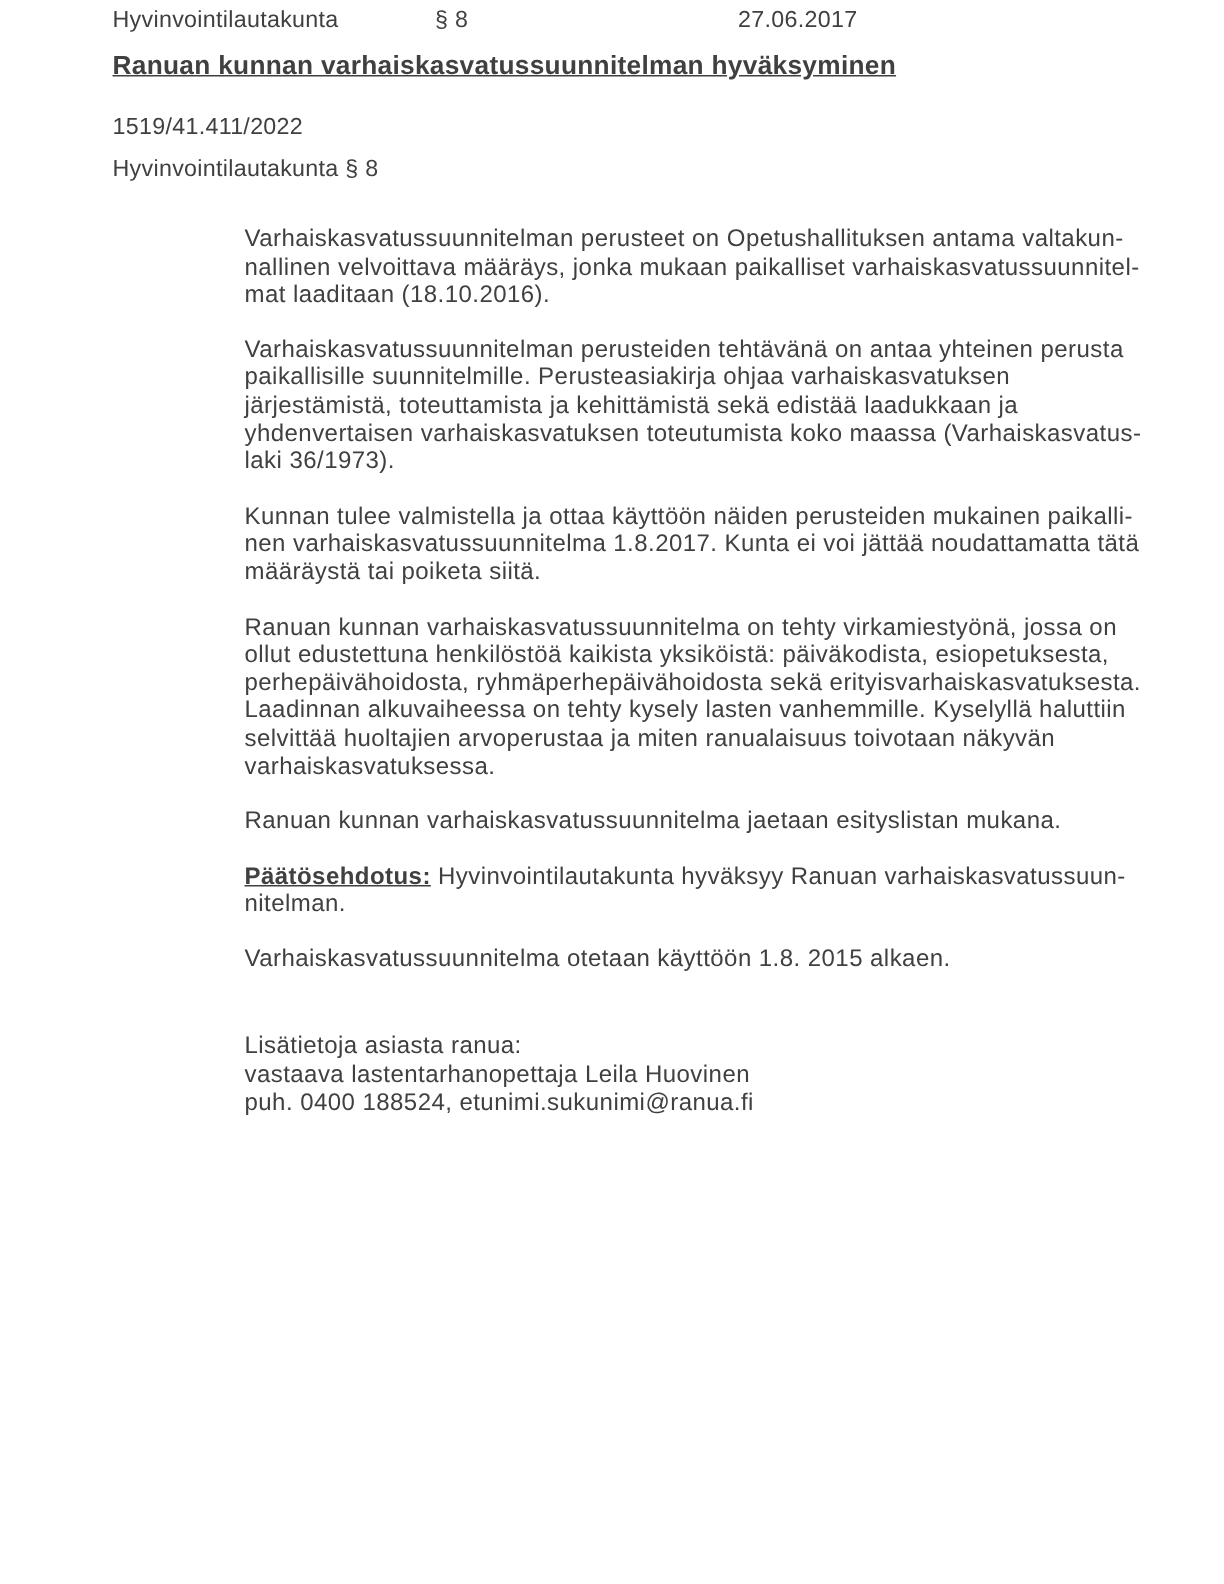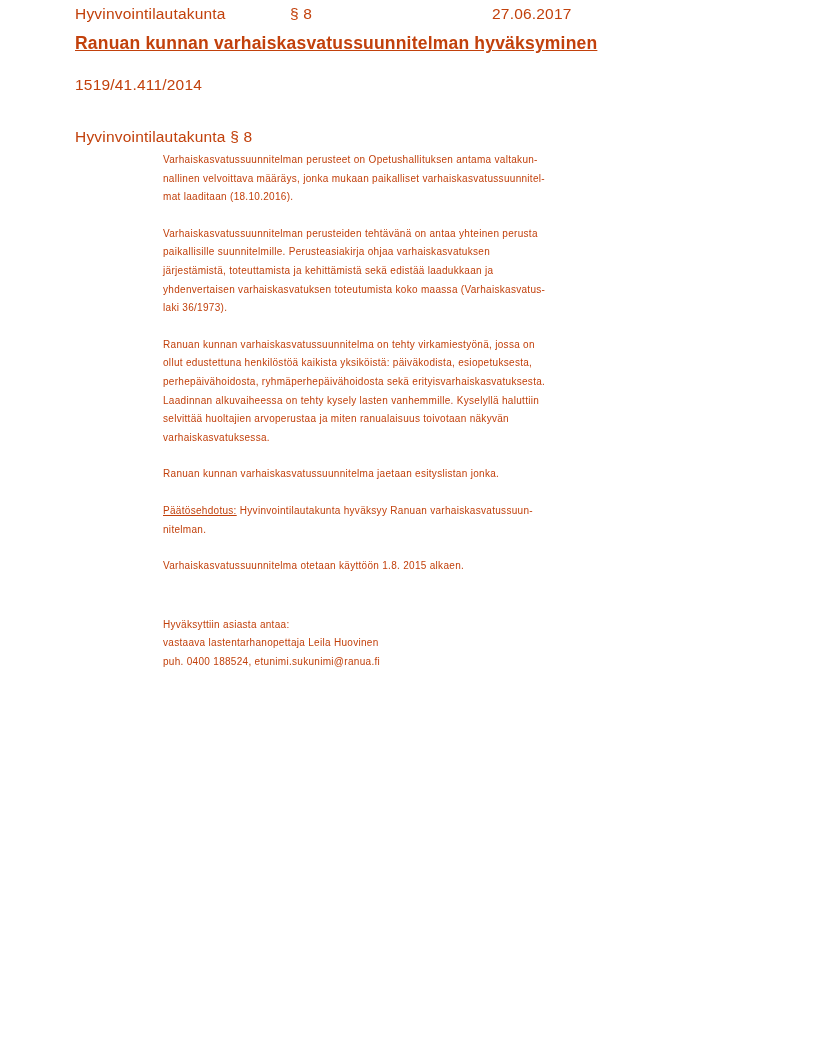--- a/index.html
+++ b/index.html
@@ -2,21 +2,21 @@
 <html lang="fi"><head>
 <meta charset="utf-8">
 <style>
   html, body { margin: 0; padding: 0; background: #ffffff; }
   .page {
     position: relative;
     width: 816px;
     height: 1056px;
     background: #ffffff;
     font-family: "Liberation Sans", sans-serif;
-    color: #c2410c;
+    color: #404040;
     overflow: hidden;
     letter-spacing: 0.2px;
   }
   .hdr-item {
     position: absolute;
     top: 5px;
     font-size: 15.5px;
     line-height: 18px;
     white-space: nowrap;
   }
@@ -35,91 +35,94 @@
   }
   .case-number {
     position: absolute;
     left: 75px;
     top: 76px;
     font-size: 15.5px;
   }
   .subheading {
     position: absolute;
     left: 75px;
-    top: 128px;
+    top: 104px;
     font-size: 15.5px;
   }
   .doc-body {
     position: absolute;
     left: 163px;
     top: 151px;
     width: 610px;
-    font-size: 10px;
+    font-size: 16px;
     line-height: 18.6px;
     letter-spacing: 0.3px;
   }
   .para {
     margin: 0 0 18px 0;
     white-space: pre-line;
   }
   .lead {
-    font-weight: normal;
+    font-weight: bold;
     text-decoration: underline;
   }
   .contact-block {
     margin-top: 40px;
   }
   .contact-line {
     white-space: pre-line;
   }
 </style>
 </head>
 <body>
 
 <div class="page">
 
   <span class="hdr-item hdr-committee">Hyvinvointilautakunta</span>
   <span class="hdr-item hdr-section">§ 8</span>
   <span class="hdr-item hdr-date">27.06.2017</span>
 
   <div class="doc-title">Ranuan kunnan varhaiskasvatussuunnitelman hyväksyminen</div>
 
-  <div class="case-number">1519/41.411/2014</div>
+  <div class="case-number">1519/41.411/2022</div>
 
   <div class="subheading">Hyvinvointilautakunta § 8</div>
 
   <div class="doc-body">
 
     <p class="para">Varhaiskasvatussuunnitelman perusteet on Opetushallituksen antama valtakun-
 nallinen velvoittava määräys, jonka mukaan paikalliset varhaiskasvatussuunnitel-
 mat laaditaan (18.10.2016).</p>
 
     <p class="para">Varhaiskasvatussuunnitelman perusteiden tehtävänä on antaa yhteinen perusta
 paikallisille suunnitelmille. Perusteasiakirja ohjaa varhaiskasvatuksen
 järjestämistä, toteuttamista ja kehittämistä sekä edistää laadukkaan ja
 yhdenvertaisen varhaiskasvatuksen toteutumista koko maassa (Varhaiskasvatus-
 laki 36/1973).</p>
 
+    <p class="para">Kunnan tulee valmistella ja ottaa käyttöön näiden perusteiden mukainen paikalli-
+nen varhaiskasvatussuunnitelma 1.8.2017. Kunta ei voi jättää noudattamatta tätä
+määräystä tai poiketa siitä.</p>
 
     <p class="para">Ranuan kunnan varhaiskasvatussuunnitelma on tehty virkamiestyönä, jossa on
 ollut edustettuna henkilöstöä kaikista yksiköistä: päiväkodista, esiopetuksesta,
 perhepäivähoidosta, ryhmäperhepäivähoidosta sekä erityisvarhaiskasvatuksesta.
 Laadinnan alkuvaiheessa on tehty kysely lasten vanhemmille. Kyselyllä haluttiin
 selvittää huoltajien arvoperustaa ja miten ranualaisuus toivotaan näkyvän
 varhaiskasvatuksessa.</p>
 
-    <p class="para">Ranuan kunnan varhaiskasvatussuunnitelma jaetaan esityslistan jonka.</p>
+    <p class="para">Ranuan kunnan varhaiskasvatussuunnitelma jaetaan esityslistan mukana.</p>
 
     <p class="para"><span class="lead">Päätösehdotus:</span> <span>Hyvinvointilautakunta hyväksyy Ranuan varhaiskasvatussuun-
 nitelman.</span></p>
 
     <p class="para">Varhaiskasvatussuunnitelma otetaan käyttöön 1.8. 2015 alkaen.</p>
 
 
 
     <div class="contact-block">
-      <div class="contact-line">Hyväksyttiin asiasta antaa:</div>
+      <div class="contact-line">Lisätietoja asiasta ranua:</div>
       <div class="contact-line">vastaava lastentarhanopettaja Leila Huovinen</div>
       <div class="contact-line">puh. 0400 188524, etunimi.sukunimi@ranua.fi</div>
     </div>
 
   </div>
 </div>
 
 </body></html>

